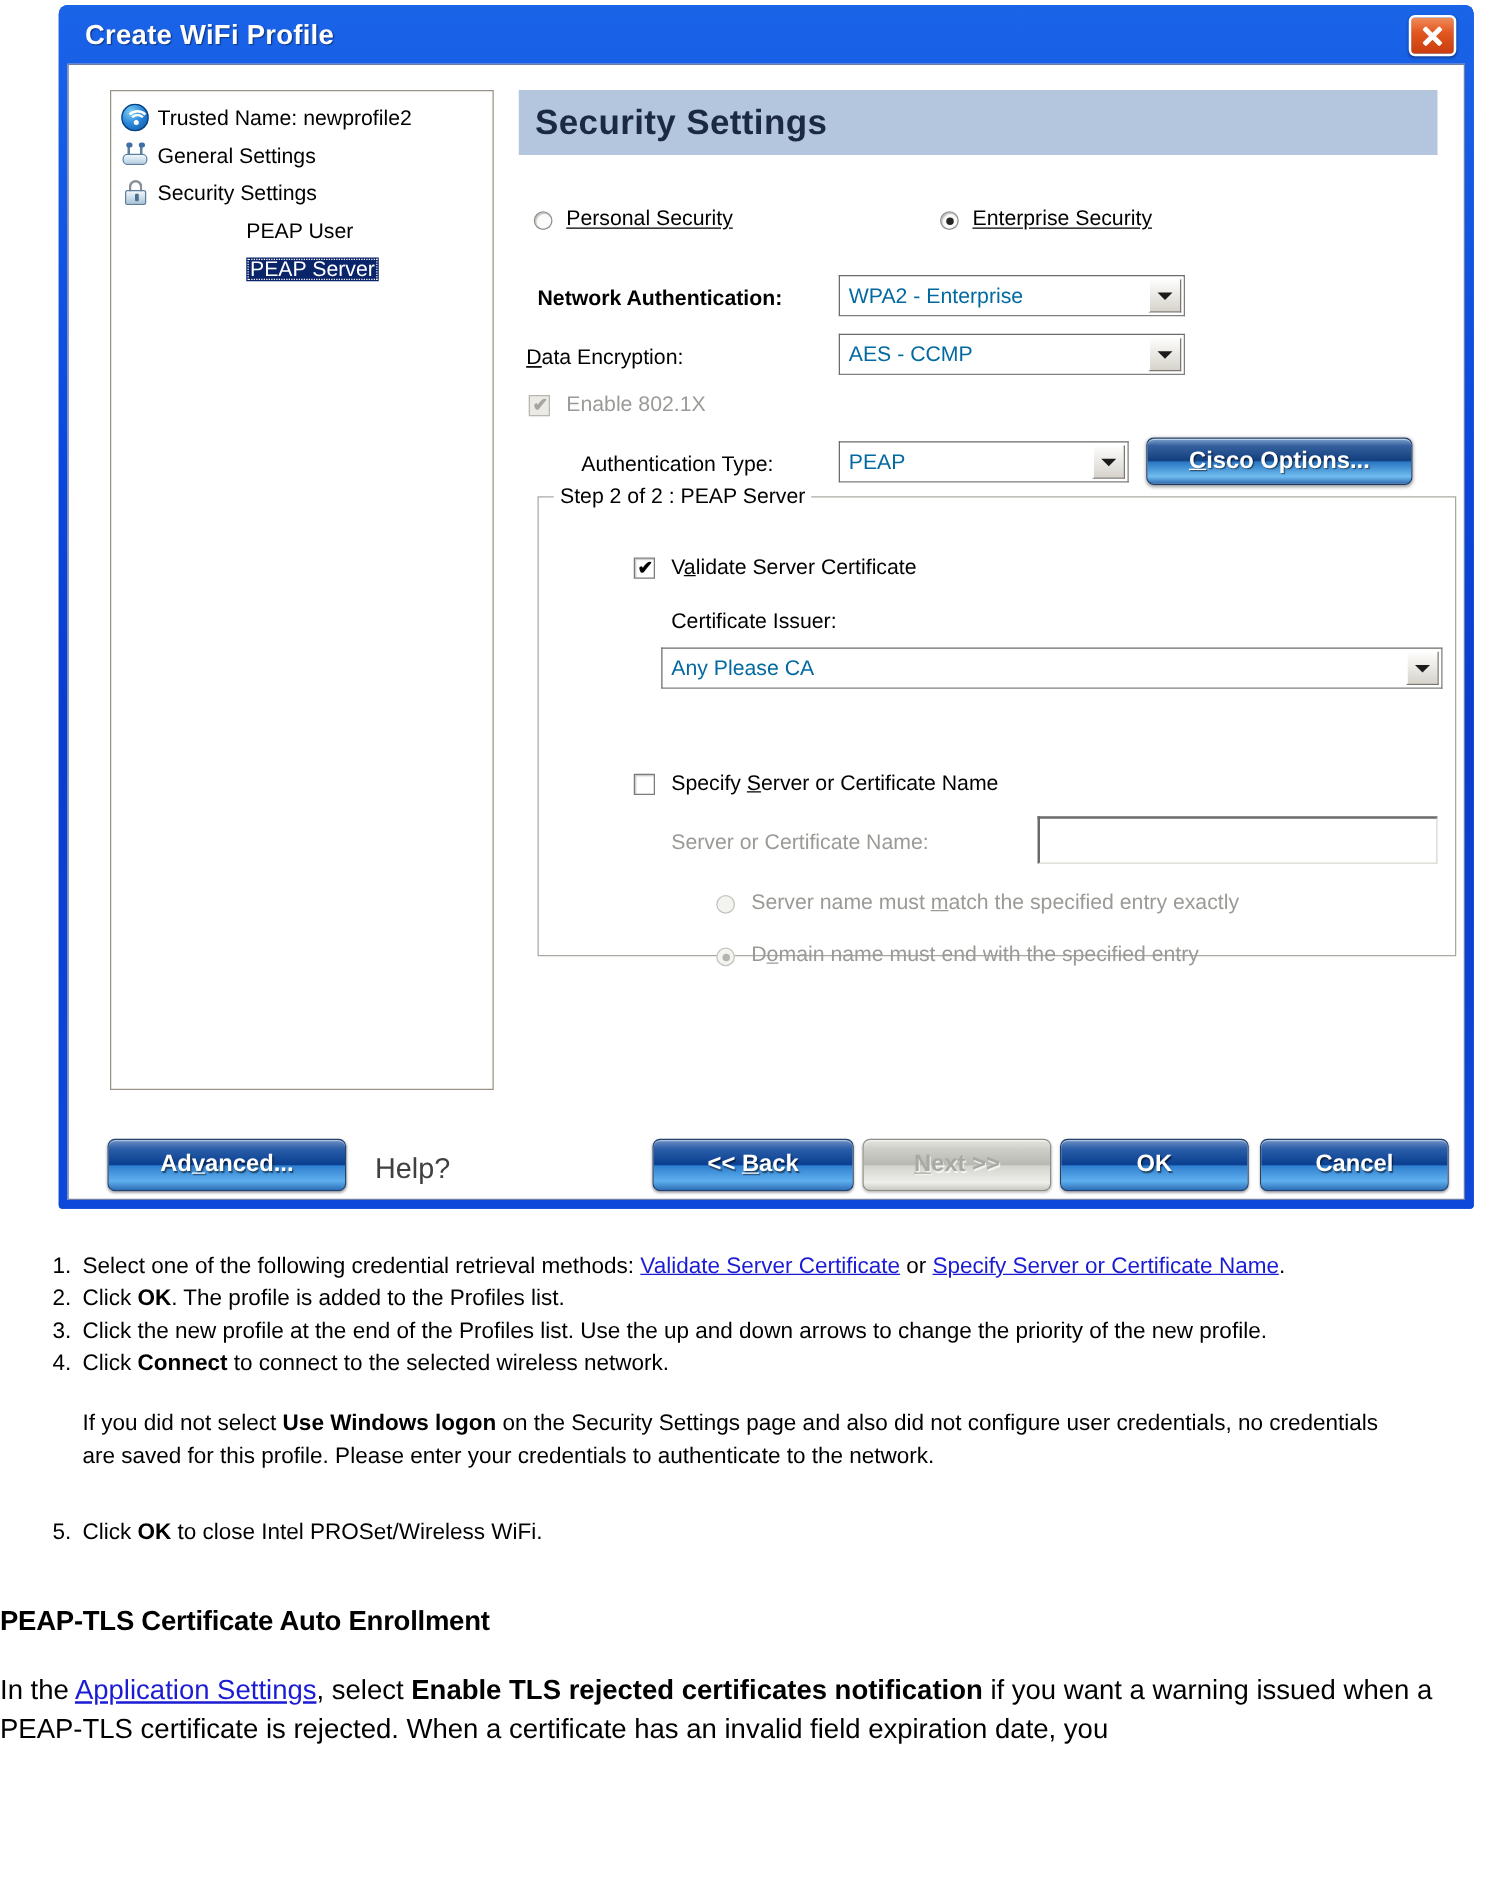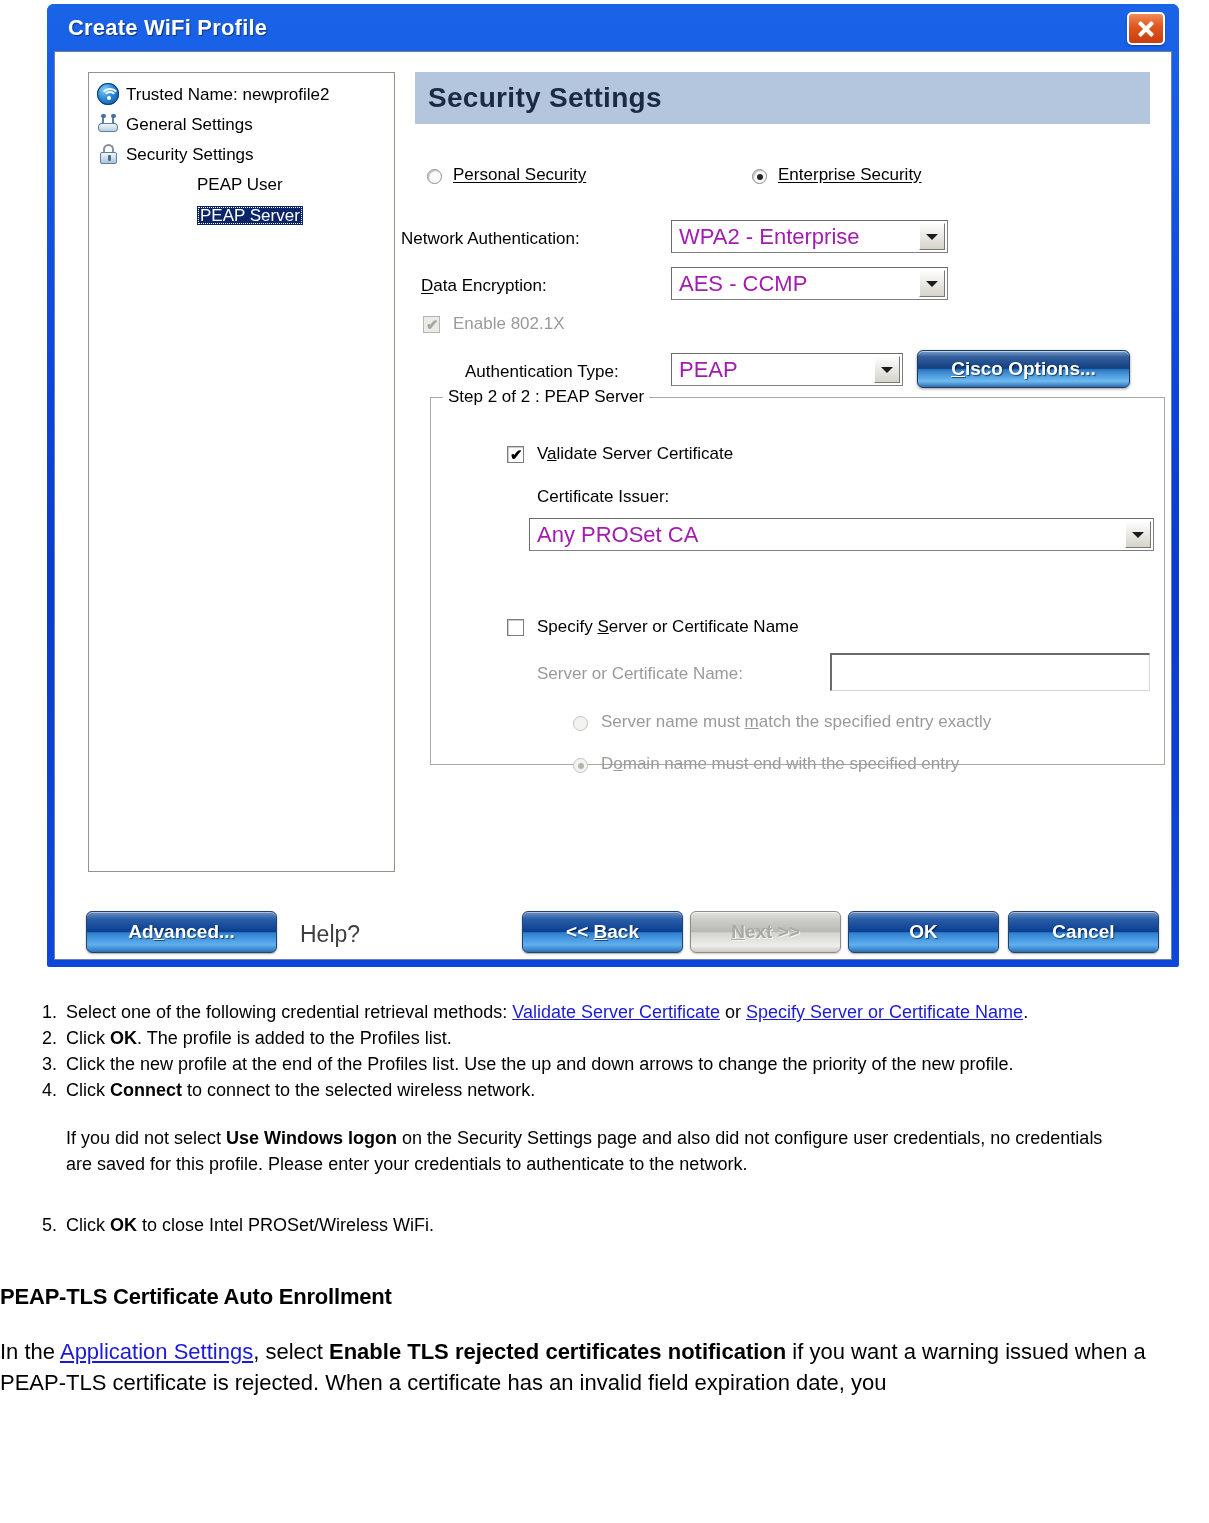--- a/index.html
+++ b/index.html
@@ -120,21 +120,21 @@
   .cbox{position:absolute;width:17px;height:17px;background:#ffffff;border:1px solid #7b7b7b;box-sizing:border-box;
     box-shadow:inset 1px 1px 1px rgba(0,0,0,.22);}
   .cbox.dim{background:#eceae4;border-color:#b8b6b1;box-shadow:none;}
   .cbox .tick{position:absolute;left:2px;top:0px;font-size:15px;font-weight:bold;line-height:15px;color:#000;}
   .cbox.dim .tick{color:#a7a5a0;}
 
   
   .combo{position:absolute;height:33px;background:#ffffff;
     border:1px solid #7f7f7f;border-top-color:#6b6b6b;border-left-color:#6b6b6b;
     box-sizing:border-box;display:flex;align-items:center;cursor:pointer;}
-  .combo .val{font-size:22px;color:#a21caf;margin-left:7px;white-space:nowrap;}
+  .combo .val{font-size:17px;color:#0369a1;margin-left:7px;white-space:nowrap;}
   .combo .arrowbox{position:absolute;right:2px;top:2px;bottom:2px;width:26px;
     background:linear-gradient(to bottom,#fdfdfc,#d6d3cb);
     border:1px solid #ffffff;border-right-color:#7b7871;border-bottom-color:#7b7871;
     box-sizing:border-box;display:flex;align-items:center;justify-content:center;}
   .combo .arrowbox .car{width:0;height:0;border-left:6px solid transparent;border-right:6px solid transparent;border-top:6px solid #1b1b1b;}
 
   
   .tinput{position:absolute;background:#ffffff;border:1px solid #d9d6cf;
     border-top:2px solid #6b6b6b;border-left:2px solid #6b6b6b;box-sizing:border-box;}
 
@@ -255,21 +255,21 @@
       <div class="radio" style="left:372px;top:117px;"></div>
       <div class="lbl-static" style="left:398px;top:113px;">
         <span class="u">Personal Security</span>
       </div>
 
       <div class="radio on" style="left:697px;top:117px;"></div>
       <div class="lbl-static" style="left:723px;top:113px;">
         <span class="u">Enterprise Security</span>
       </div>
 
-      <div class="lbl-static" style="left:346px;top:177px;">Network Authentication:</div>
+      <div class="lbl-static" style="left:375px;top:177px;font-weight:bold;">Network Authentication:</div>
       <div class="combo" style="left:616px;top:168px;width:277px;">
         <span class="val">WPA2 - Enterprise</span>
         <span class="arrowbox">
             <span class="car"></span>
           </span>
       </div>
 
       <div class="lbl-static" style="left:366px;top:224px;">
         <span class="u" style="text-decoration-skip-ink:none;"><span style="text-decoration:underline;">D</span></span><span>ata Encryption:</span>
       </div>
@@ -305,21 +305,21 @@
         <div class="cbox" style="left:76px;top:48px;">
           <span class="tick">✔</span>
         </div>
         <div class="lbl-static" style="left:106px;top:46px;">
           <span>V</span><span style="text-decoration:underline;">a</span><span>lidate Server Certificate</span>
         </div>
 
         <div class="lbl-static" style="left:106px;top:89px;">Certificate Issuer:</div>
 
         <div class="combo" style="left:98px;top:120px;width:625px;">
-          <span class="val">Any PROSet CA</span>
+          <span class="val">Any Please CA</span>
           <span class="arrowbox">
               <span class="car"></span>
             </span>
         </div>
 
         <div class="cbox" style="left:76px;top:221px;"></div>
         <div class="lbl-static" style="left:106px;top:219px;">
           <span>Specify </span><span style="text-decoration:underline;">S</span><span>erver or Certificate Name</span>
         </div>
 

